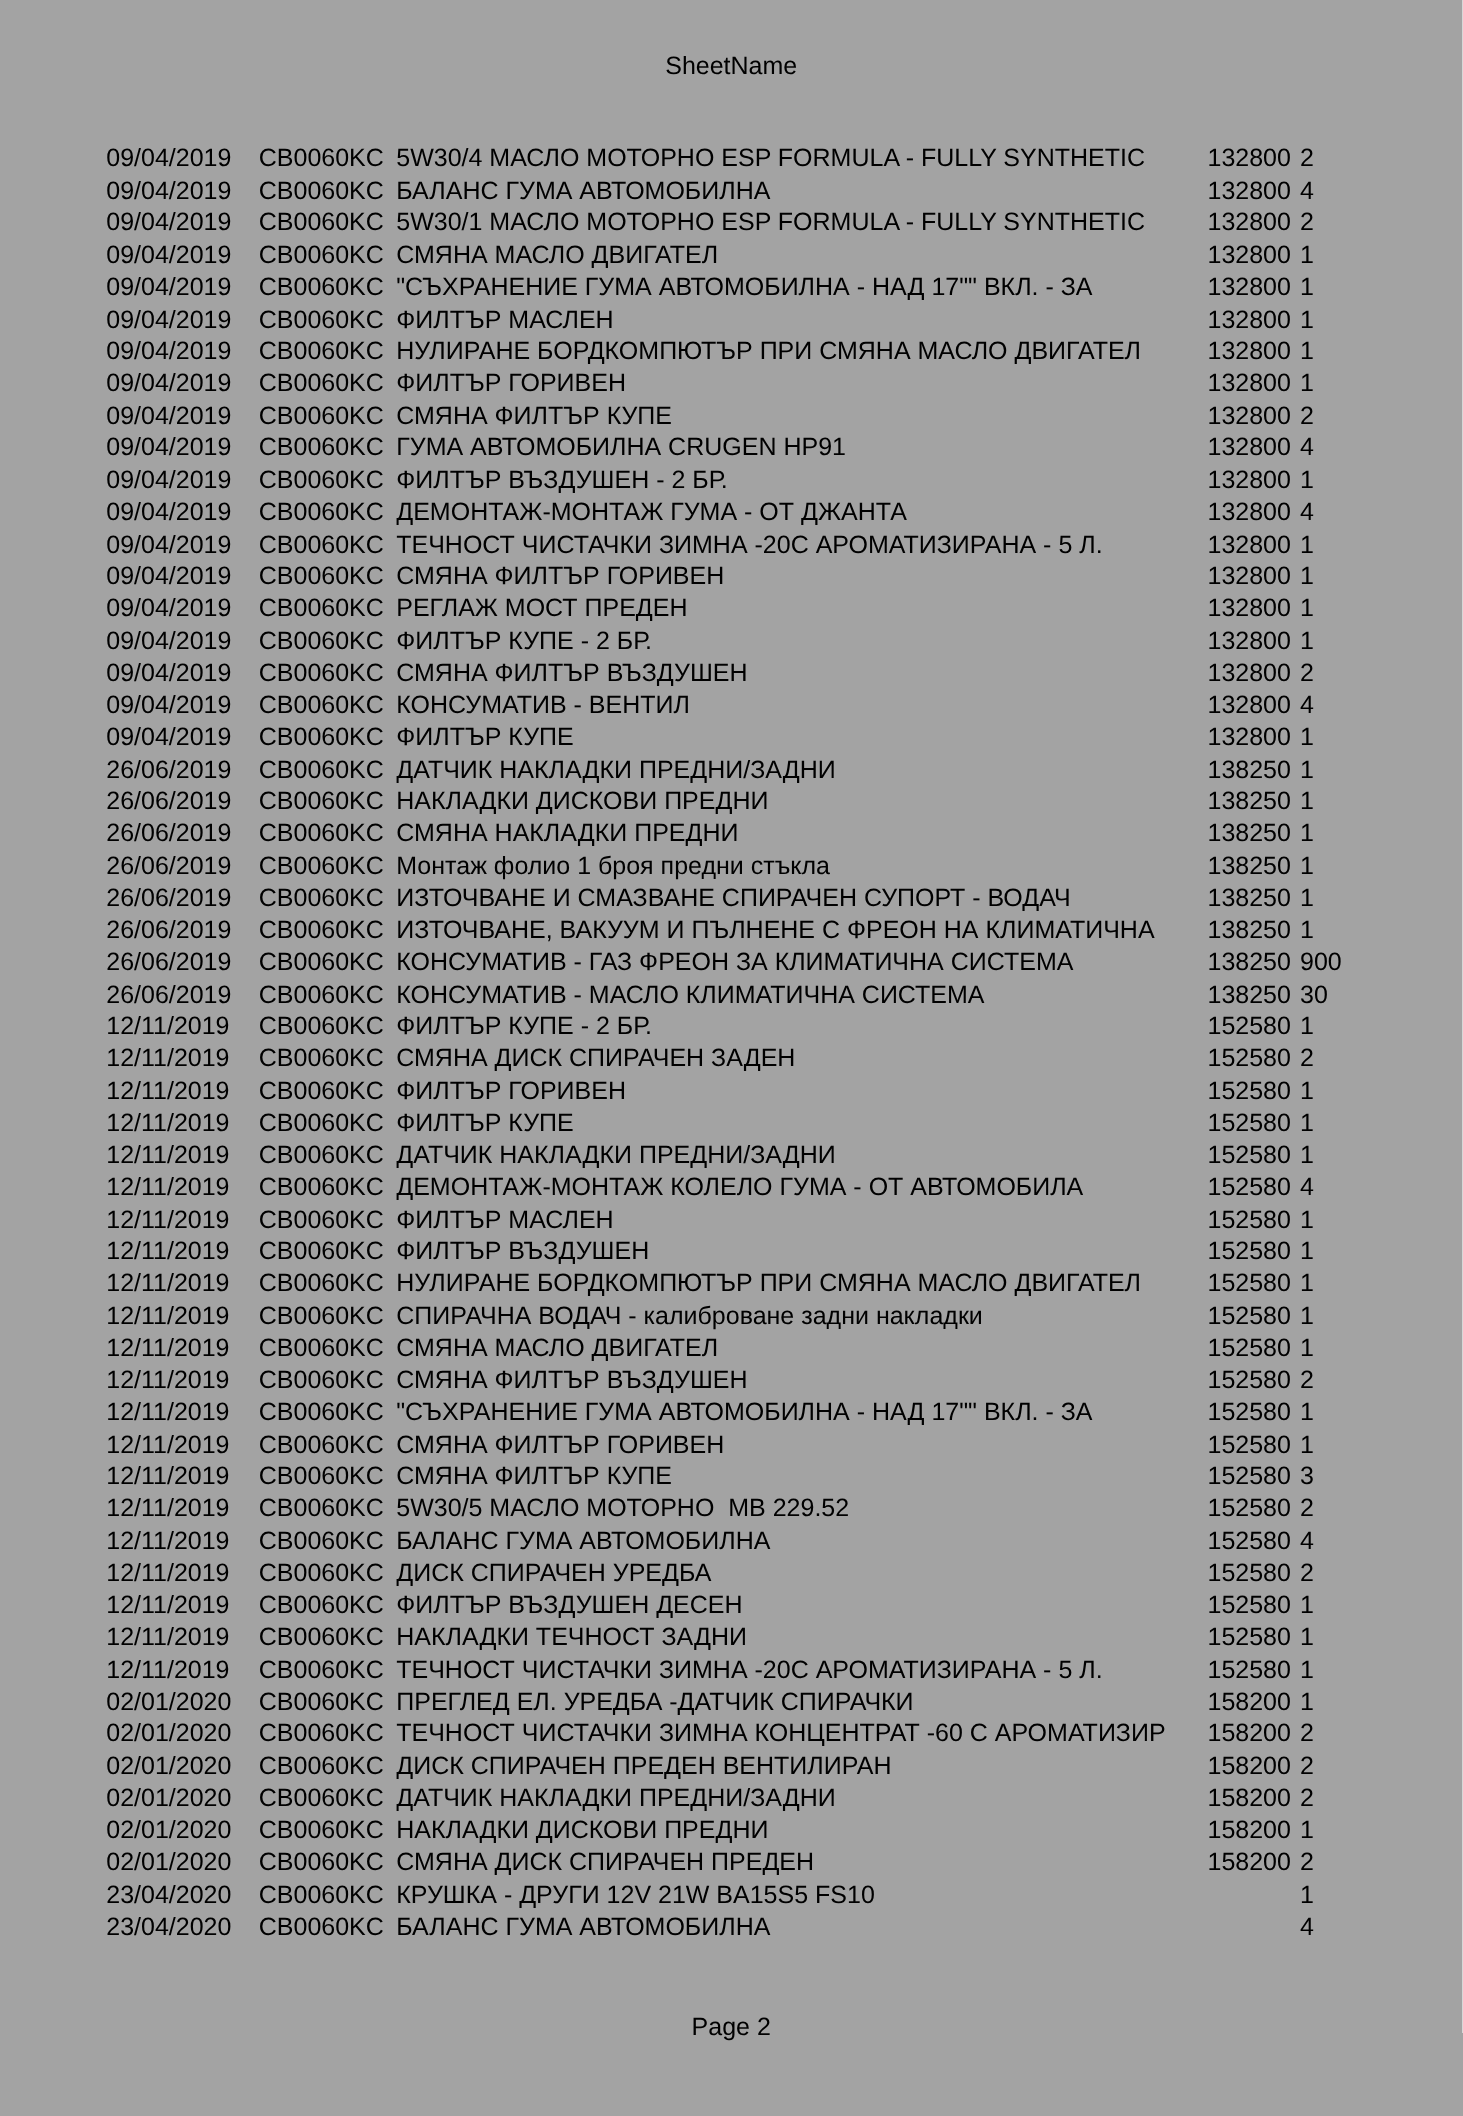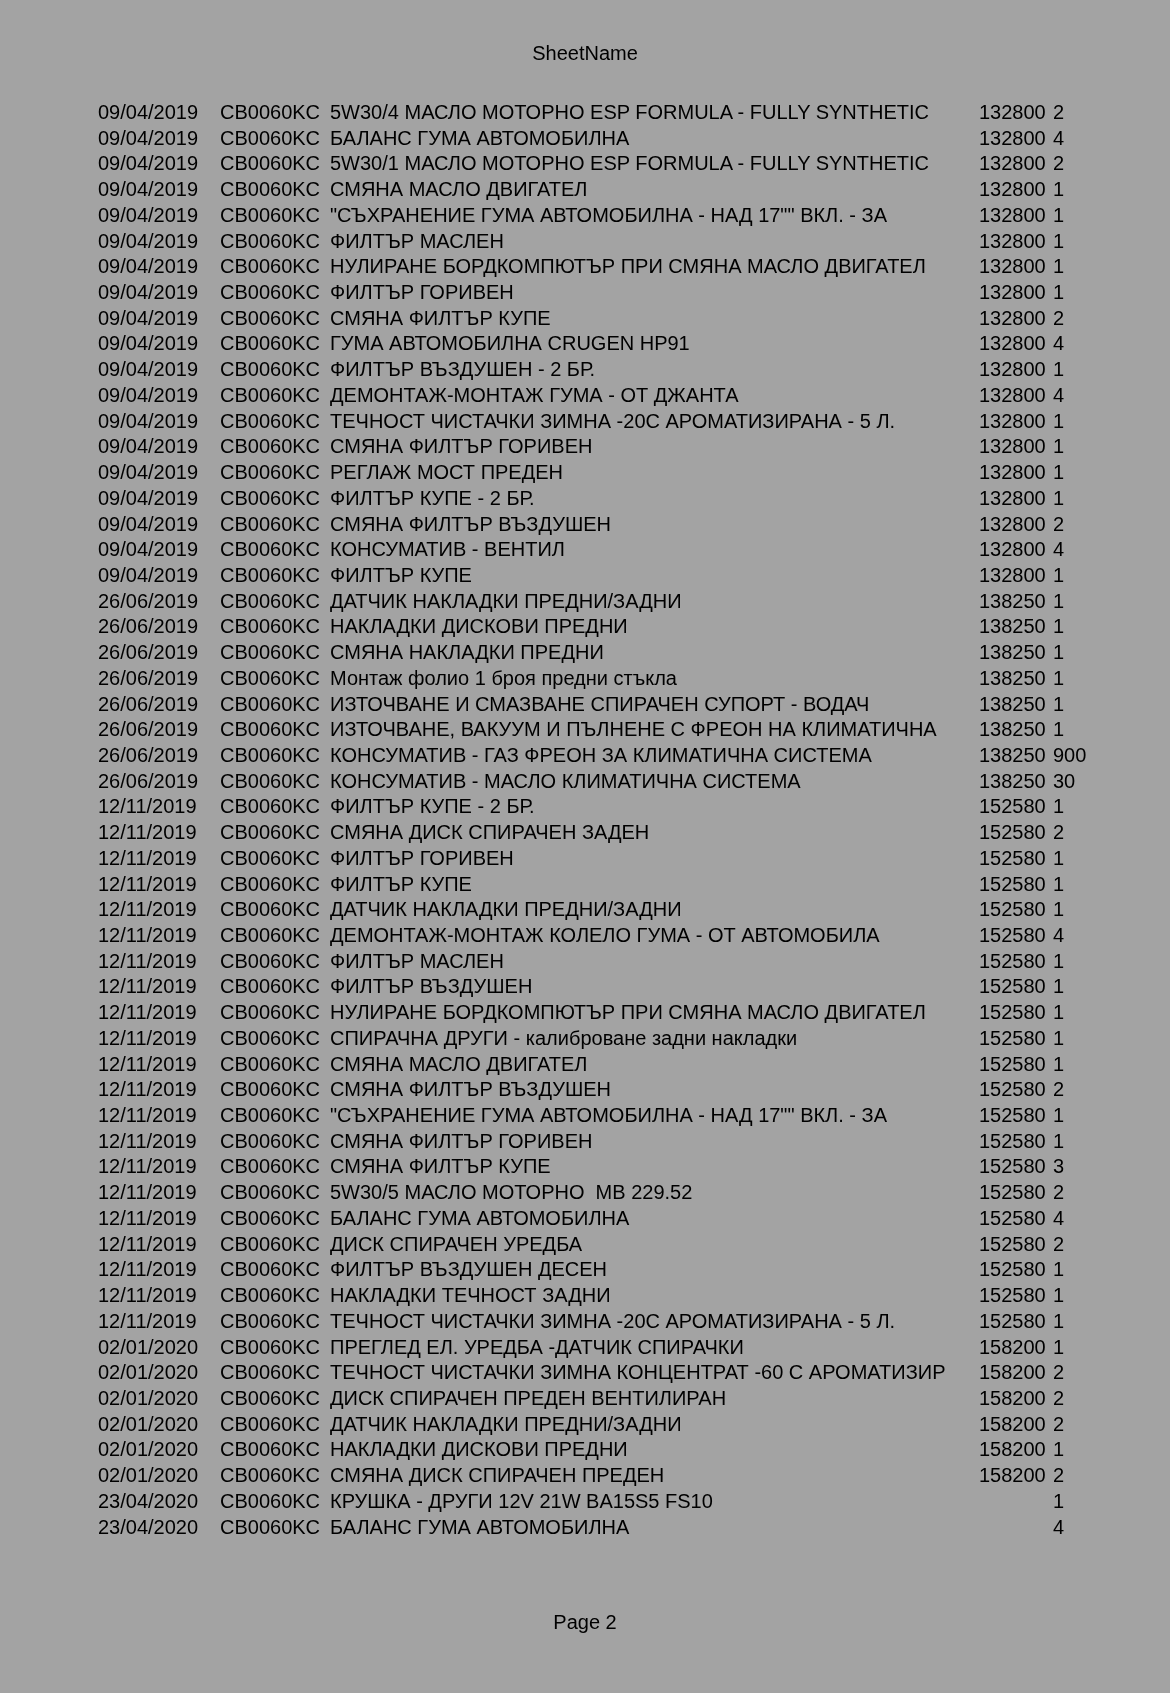--- a/index.html
+++ b/index.html
@@ -21,24 +21,23 @@
     top: 41px;
     left: 0;
     width: 100%;
     text-align: center;
     font-size: 20px;
     line-height: 24px;
     white-space: pre;
   }
   .table {
     position: absolute;
-    top: 100px;
+    top: 115px;
     left: 85px;
     right: 0;
-    margin-left: 13px;
   }
   .row {
     display: flex;
     height: 25.73px;
     line-height: 25.73px;
     font-size: 20px;
     white-space: pre;
   }
   .cell {
     flex: 0 0 auto;
@@ -97,21 +96,21 @@
       <div class="row"><div class="cell c-date">26/06/2019</div><div class="cell c-code">CB0060KC</div><div class="cell c-desc">КОНСУМАТИВ - МАСЛО КЛИМАТИЧНА СИСТЕМА</div><div class="cell c-mileage">138250</div><div class="cell c-qty">30</div></div>
       <div class="row"><div class="cell c-date">12/11/2019</div><div class="cell c-code">CB0060KC</div><div class="cell c-desc">ФИЛТЪР КУПЕ - 2 БР.</div><div class="cell c-mileage">152580</div><div class="cell c-qty">1</div></div>
       <div class="row"><div class="cell c-date">12/11/2019</div><div class="cell c-code">CB0060KC</div><div class="cell c-desc">СМЯНА ДИСК СПИРАЧЕН ЗАДЕН</div><div class="cell c-mileage">152580</div><div class="cell c-qty">2</div></div>
       <div class="row"><div class="cell c-date">12/11/2019</div><div class="cell c-code">CB0060KC</div><div class="cell c-desc">ФИЛТЪР ГОРИВЕН</div><div class="cell c-mileage">152580</div><div class="cell c-qty">1</div></div>
       <div class="row"><div class="cell c-date">12/11/2019</div><div class="cell c-code">CB0060KC</div><div class="cell c-desc">ФИЛТЪР КУПЕ</div><div class="cell c-mileage">152580</div><div class="cell c-qty">1</div></div>
       <div class="row"><div class="cell c-date">12/11/2019</div><div class="cell c-code">CB0060KC</div><div class="cell c-desc">ДАТЧИК НАКЛАДКИ ПРЕДНИ/ЗАДНИ</div><div class="cell c-mileage">152580</div><div class="cell c-qty">1</div></div>
       <div class="row"><div class="cell c-date">12/11/2019</div><div class="cell c-code">CB0060KC</div><div class="cell c-desc">ДЕМОНТАЖ-МОНТАЖ КОЛЕЛО ГУМА - ОТ АВТОМОБИЛА</div><div class="cell c-mileage">152580</div><div class="cell c-qty">4</div></div>
       <div class="row"><div class="cell c-date">12/11/2019</div><div class="cell c-code">CB0060KC</div><div class="cell c-desc">ФИЛТЪР МАСЛЕН</div><div class="cell c-mileage">152580</div><div class="cell c-qty">1</div></div>
       <div class="row"><div class="cell c-date">12/11/2019</div><div class="cell c-code">CB0060KC</div><div class="cell c-desc">ФИЛТЪР ВЪЗДУШЕН</div><div class="cell c-mileage">152580</div><div class="cell c-qty">1</div></div>
       <div class="row"><div class="cell c-date">12/11/2019</div><div class="cell c-code">CB0060KC</div><div class="cell c-desc">НУЛИРАНЕ БОРДКОМПЮТЪР ПРИ СМЯНА МАСЛО ДВИГАТЕЛ</div><div class="cell c-mileage">152580</div><div class="cell c-qty">1</div></div>
-      <div class="row"><div class="cell c-date">12/11/2019</div><div class="cell c-code">CB0060KC</div><div class="cell c-desc">СПИРАЧНА ДРУГИ - калиброване задни накладки</div><div class="cell c-mileage">152580</div><div class="cell c-qty">1</div></div>
+      <div class="row"><div class="cell c-date">12/11/2019</div><div class="cell c-code">CB0060KC</div><div class="cell c-desc">СПИРАЧНА ВОДАЧ - калиброване задни накладки</div><div class="cell c-mileage">152580</div><div class="cell c-qty">1</div></div>
       <div class="row"><div class="cell c-date">12/11/2019</div><div class="cell c-code">CB0060KC</div><div class="cell c-desc">СМЯНА МАСЛО ДВИГАТЕЛ</div><div class="cell c-mileage">152580</div><div class="cell c-qty">1</div></div>
       <div class="row"><div class="cell c-date">12/11/2019</div><div class="cell c-code">CB0060KC</div><div class="cell c-desc">СМЯНА ФИЛТЪР ВЪЗДУШЕН</div><div class="cell c-mileage">152580</div><div class="cell c-qty">2</div></div>
       <div class="row"><div class="cell c-date">12/11/2019</div><div class="cell c-code">CB0060KC</div><div class="cell c-desc">"СЪХРАНЕНИЕ ГУМА АВТОМОБИЛНА - НАД 17"" ВКЛ. - ЗА</div><div class="cell c-mileage">152580</div><div class="cell c-qty">1</div></div>
       <div class="row"><div class="cell c-date">12/11/2019</div><div class="cell c-code">CB0060KC</div><div class="cell c-desc">СМЯНА ФИЛТЪР ГОРИВЕН</div><div class="cell c-mileage">152580</div><div class="cell c-qty">1</div></div>
       <div class="row"><div class="cell c-date">12/11/2019</div><div class="cell c-code">CB0060KC</div><div class="cell c-desc">СМЯНА ФИЛТЪР КУПЕ</div><div class="cell c-mileage">152580</div><div class="cell c-qty">3</div></div>
       <div class="row"><div class="cell c-date">12/11/2019</div><div class="cell c-code">CB0060KC</div><div class="cell c-desc">5W30/5 МАСЛО МОТОРНО  MB 229.52</div><div class="cell c-mileage">152580</div><div class="cell c-qty">2</div></div>
       <div class="row"><div class="cell c-date">12/11/2019</div><div class="cell c-code">CB0060KC</div><div class="cell c-desc">БАЛАНС ГУМА АВТОМОБИЛНА</div><div class="cell c-mileage">152580</div><div class="cell c-qty">4</div></div>
       <div class="row"><div class="cell c-date">12/11/2019</div><div class="cell c-code">CB0060KC</div><div class="cell c-desc">ДИСК СПИРАЧЕН УРЕДБА</div><div class="cell c-mileage">152580</div><div class="cell c-qty">2</div></div>
       <div class="row"><div class="cell c-date">12/11/2019</div><div class="cell c-code">CB0060KC</div><div class="cell c-desc">ФИЛТЪР ВЪЗДУШЕН ДЕСЕН</div><div class="cell c-mileage">152580</div><div class="cell c-qty">1</div></div>
       <div class="row"><div class="cell c-date">12/11/2019</div><div class="cell c-code">CB0060KC</div><div class="cell c-desc">НАКЛАДКИ ТЕЧНОСТ ЗАДНИ</div><div class="cell c-mileage">152580</div><div class="cell c-qty">1</div></div>

